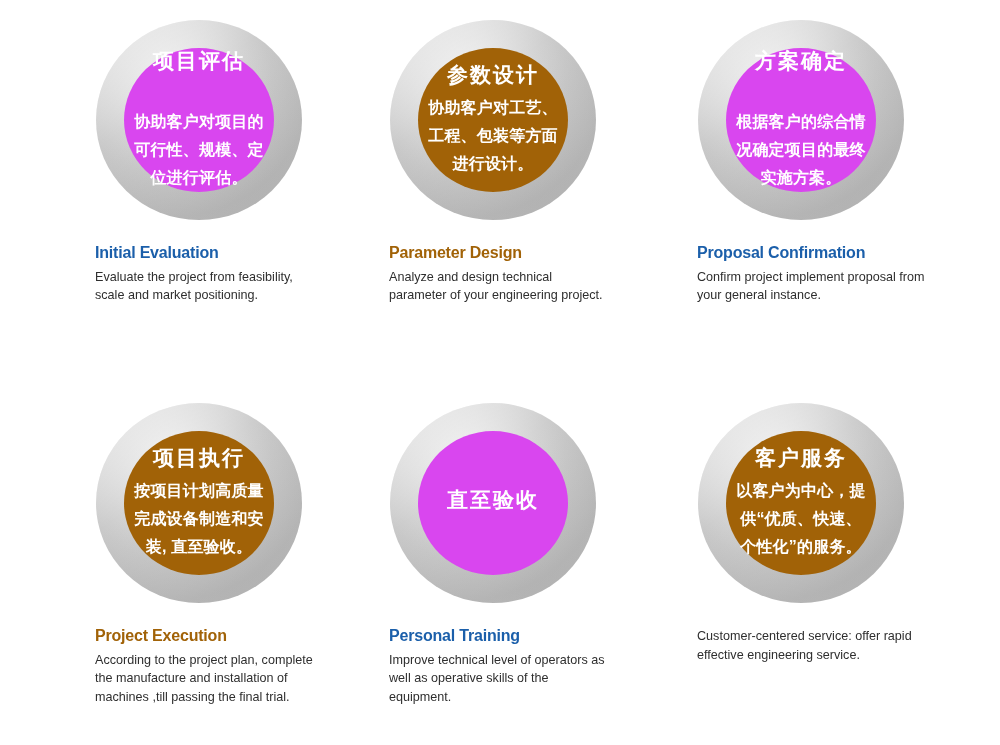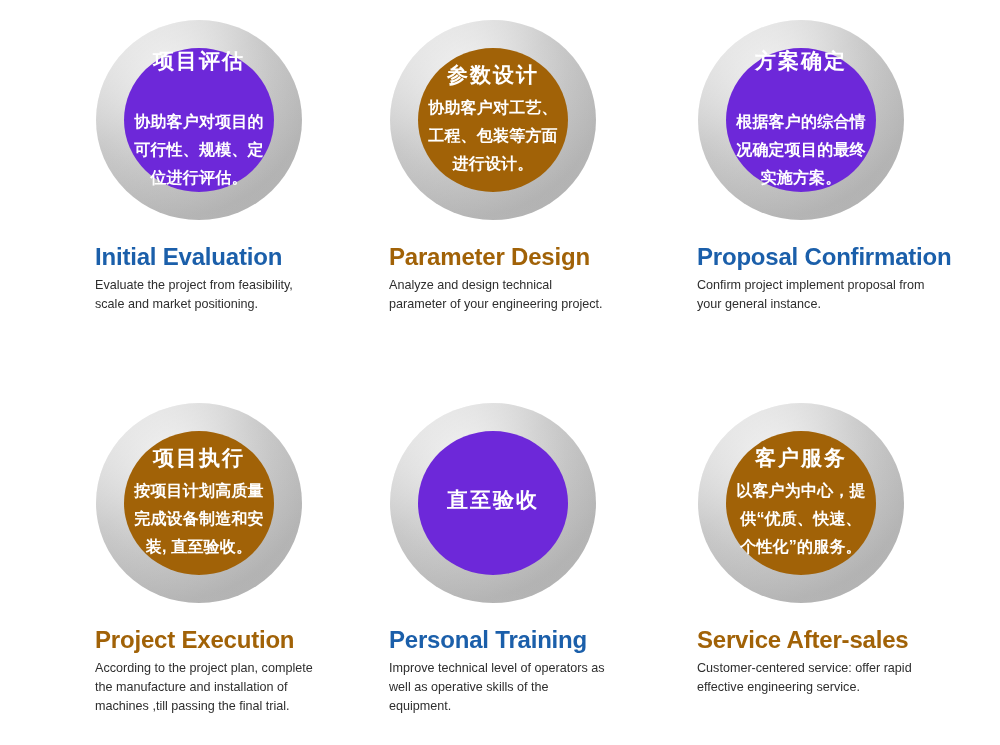--- a/index.html
+++ b/index.html
@@ -75,21 +75,21 @@
     border-radius: 50%;
     display: flex;
     flex-direction: column;
     align-items: center;
     justify-content: center;
     box-sizing: border-box;
     padding: 0 8px;
     text-align: center;
     color: #ffffff;
   }
-  .disc.blue  { background: #6d28d9; gap: 29px; }
+  .disc.blue  { background: #d946ef; gap: 29px; }
   .disc.green { background: #a16207; }
 
   .cn-title {
     font-size: 21px;
     font-weight: 700;
     letter-spacing: 2px;
     line-height: 1.2;
     margin-bottom: 6px;
     white-space: nowrap;
   }
@@ -102,21 +102,21 @@
     max-width: 152px;
   }
 
   
   .caption {
     margin-top: 24px;
     width: 300px;
   }
 
   .en-title {
-    font-size: 24px;
+    font-size: 16px;
     font-weight: 600;
     line-height: 1.1;
     letter-spacing: -0.2px;
     white-space: nowrap;
   }
   .en-title.blue  { color: #1b5faa; }
   .en-title.green { color: #a16207; }
 
   .en-desc {
     margin-top: 6px;
@@ -204,18 +204,17 @@
 
   <div class="step row-1 col-2">
     <div class="circle-wrap">
       <div class="ring"></div>
       <div class="disc green">
         <div class="cn-title">客户服务</div>
         <div class="cn-desc">以客户为中心，提供“优质、快速、个性化”的服务。</div>
       </div>
     </div>
     <div class="caption">
-      <div class="en-title green">Service After-sales</div>
       <div class="en-desc">Customer-centered service: offer rapid effective engineering service.</div>
     </div>
   </div>
 
 </div>
 
 </body></html>

